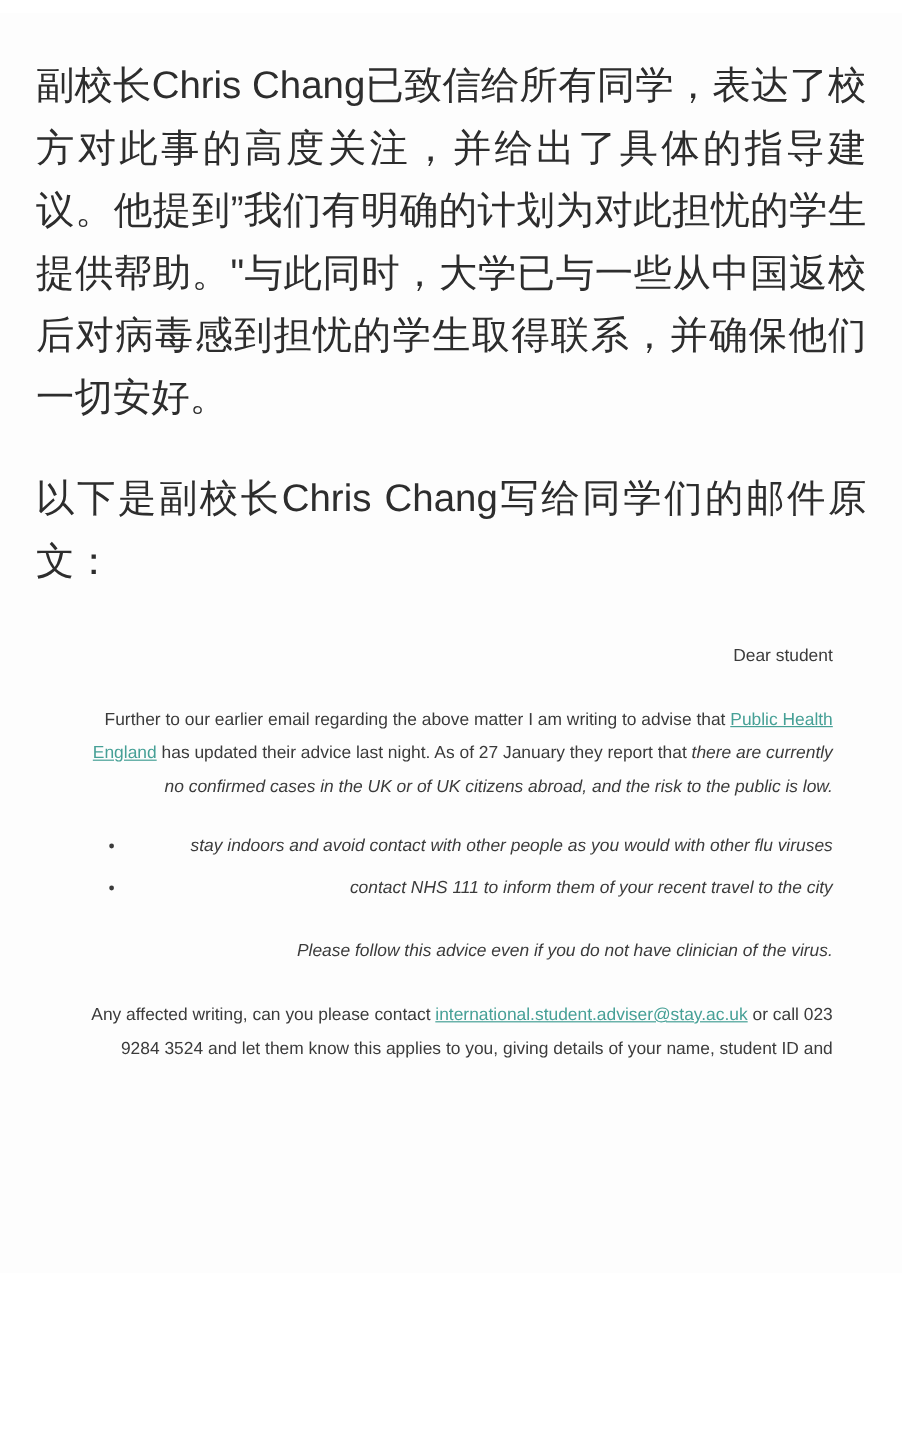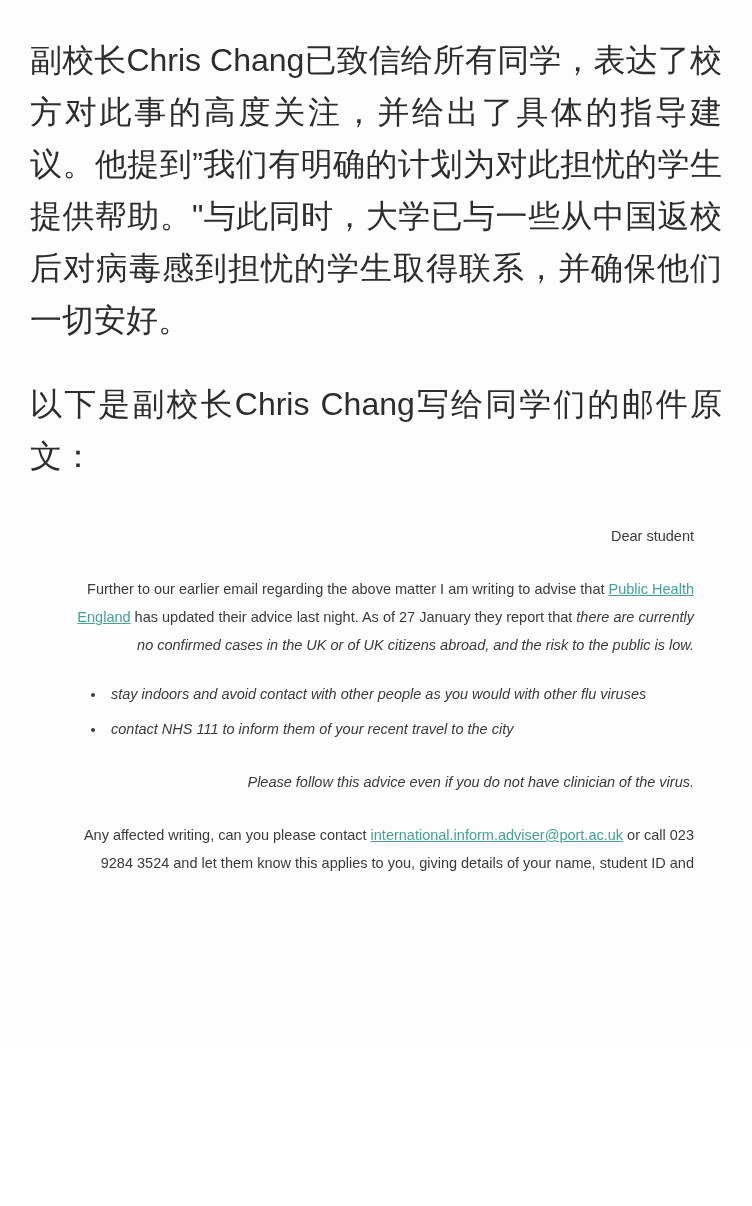--- a/index.html
+++ b/index.html
@@ -1,20 +1,20 @@
 <!DOCTYPE html>
 <html><head>
 <meta charset="utf-8">
 <style>
   * { box-sizing: border-box; }
   html, body { margin: 0; padding: 0; background: #ffffff; }
   .page {
     width: 752px;
     height: 1050px;
-    margin: 0 auto;
+    margin: 11px auto;
     background: #fdfdfd;
     overflow: hidden;
     padding-top: 34px;
     font-family: "Liberation Sans", "DejaVu Sans", sans-serif;
     color: #2e2e2e;
   }
   
   .cn-section {
     padding: 0 30px;
     font-size: 32px;
@@ -40,20 +40,21 @@
   }
   .em-list {
     margin: -4px 0 25px 0;
     padding-left: 44px;
     list-style: disc;
   }
   .em-list li {
     padding-left: 5px;
     margin-bottom: 7px;
     font-style: italic;
+    text-align: right;
   }
 </style>
 </head>
 <body>
 
 <div class="page">
 
   <div class="cn-section">
     <p>副校长Chris Chang已致信给所有同学，表达了校方对此事的高度关注，并给出了具体的指导建议。他提到”我们有明确的计划为对此担忧的学生提供帮助。"与此同时，大学已与一些从中国返校后对病毒感到担忧的学生取得联系，并确保他们一切安好。</p>
     <p>以下是副校长Chris Chang写给同学们的邮件原文：</p>
@@ -67,16 +68,16 @@
 
 
     <ul class="em-list">
       <li>stay indoors and avoid contact with other people as you would with other flu viruses</li>
       <li>contact NHS 111 to inform them of your recent travel to the city</li>
     </ul>
 
     <p><em>Please follow this advice even if you do not have clinician of the virus.</em></p>
 
 
-    <p><span>Any affected writing, can you please contact </span><a class="link">international.inform.adviser@port.ac.uk</a><span> or call 023 9284 3524 and let them know this applies to you, giving details of your name, student ID and</span></p>
+    <p><span>Any affected writing, can you please contact </span><a class="link">international.student.adviser@stay.ac.uk</a><span> or call 023 9284 3524 and let them know this applies to you, giving details of your name, student ID and</span></p>
 
   </div>
 </div>
 
 </body></html>

